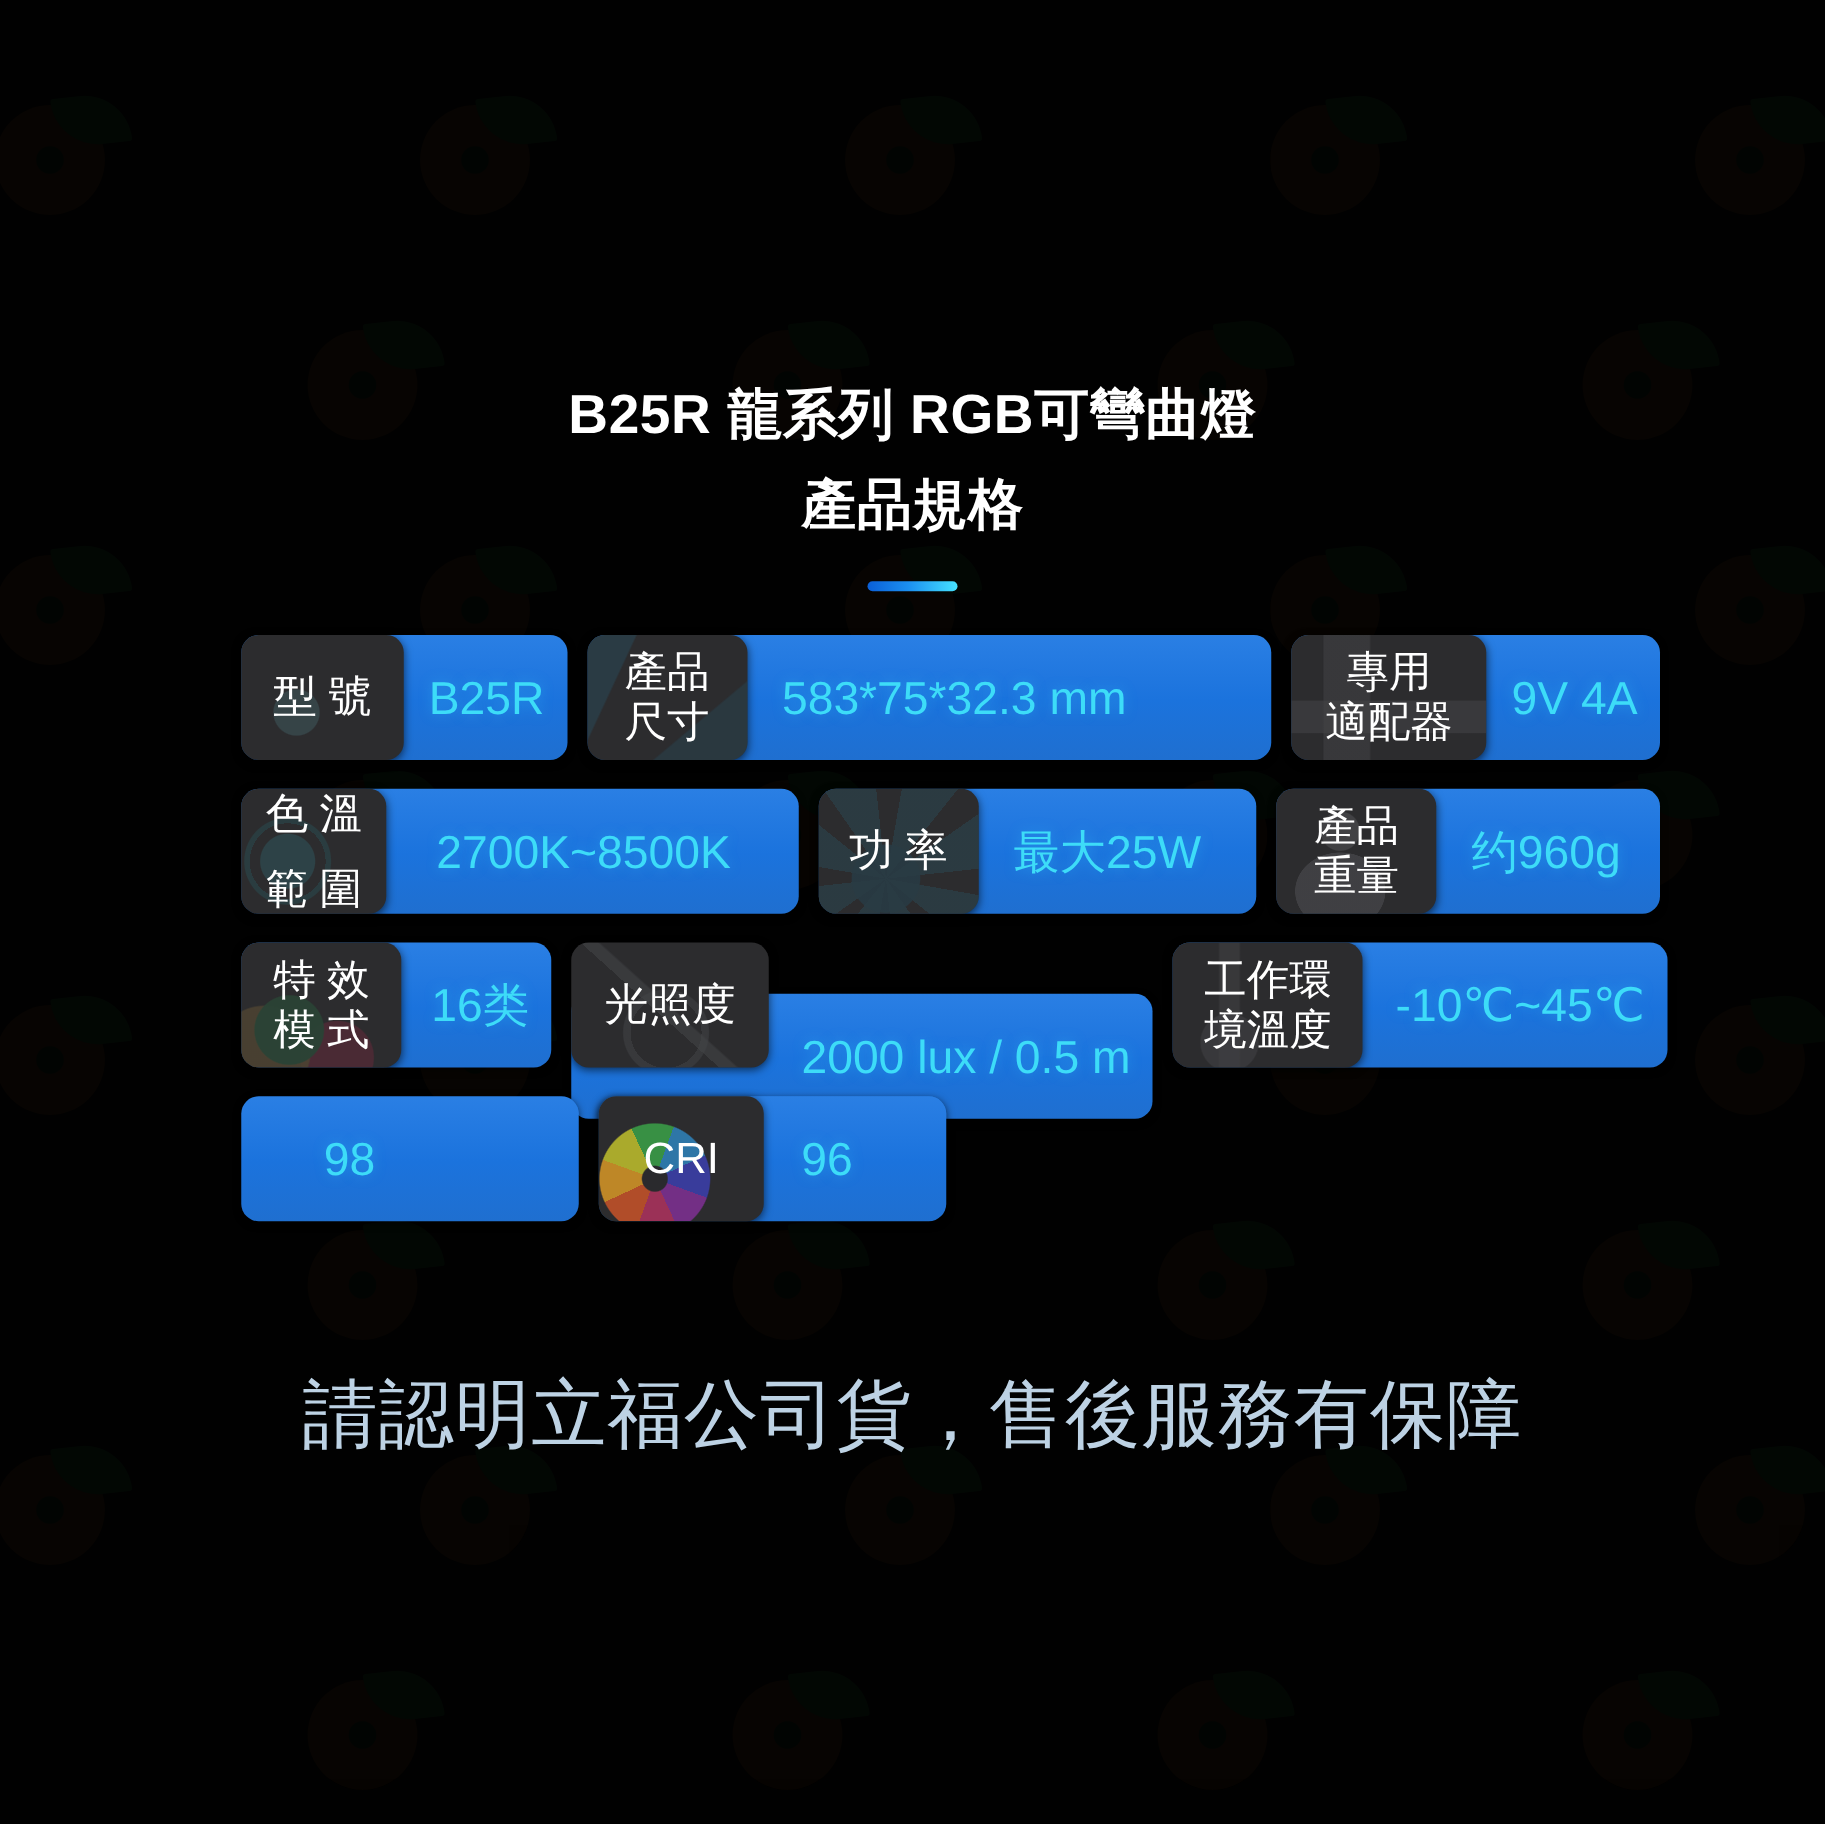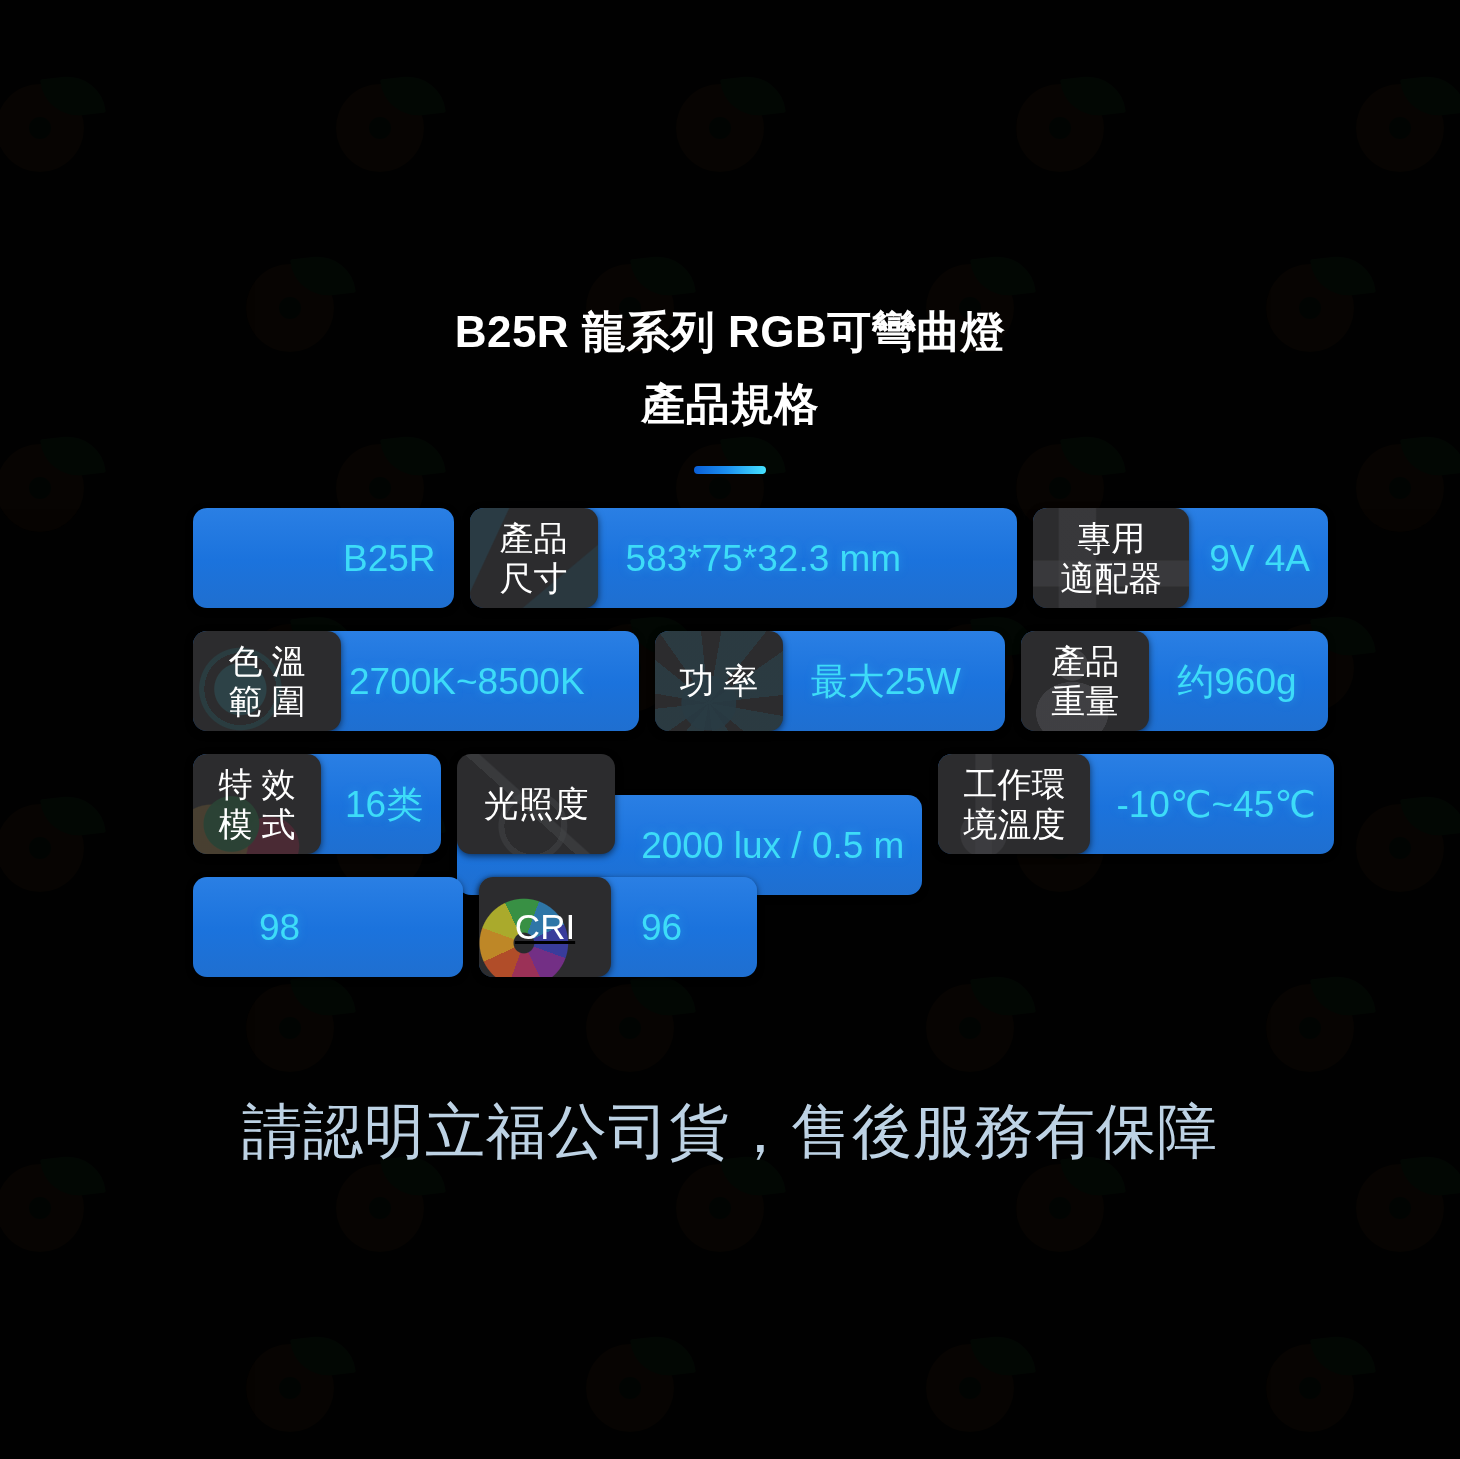--- a/index.html
+++ b/index.html
@@ -497,20 +497,24 @@
   <div class="divider-wrap">
     <span class="divider"></span>
   </div>
 
   <div class="spec-grid" id="spec-grid">
       <div class="spec-row">
         <div class="spec-item" style="width: 292px;">
           <div class="value-pane" style="width: 100%; padding-left: 150px; padding-right: 18px;">
             <span class="value-text">B25R</span>
           </div>
+          <div class="label-chip single" style="width: 130px;">
+            <div class="chip-bg bg-lamp"></div>
+            <div class="chip-text spaced">型號</div>
+          </div>
         </div>
         <div class="spec-item" style="width: 666px;">
           <div class="value-pane" style="width: 100%; padding-left: 156px; padding-right: 18px;">
             <span class="value-text">583*75*32.3 mm</span>
           </div>
           <div class="label-chip" style="width: 128px;">
             <div class="chip-bg bg-box"></div>
             <div class="chip-text">產品</div>
             <div class="chip-text">尺寸</div>
           </div>
@@ -524,21 +528,21 @@
             <div class="chip-text">專用</div>
             <div class="chip-text">適配器</div>
           </div>
         </div>
       </div>
       <div class="spec-row">
         <div class="spec-item" style="width: 468px;">
           <div class="value-pane" style="width: 100%; padding-left: 156px; padding-right: 18px;">
             <span class="value-text">2700K~8500K</span>
           </div>
-          <div class="label-chip" style="width: 148px;">
+          <div class="label-chip" style="width: 116px; justify-content: space-between;">
             <div class="chip-bg bg-bulb"></div>
             <div class="chip-text spaced">色溫</div>
             <div class="chip-text spaced">範圍</div>
           </div>
         </div>
         <div class="spec-item" style="width: 368px;">
           <div class="value-pane" style="width: 100%; padding-left: 156px; padding-right: 20px;">
             <span class="value-text">最大25W</span>
           </div>
           <div class="label-chip single" style="width: 128px;">
@@ -591,21 +595,21 @@
       <div class="spec-row">
         <div class="spec-item" style="width: 270px;">
           <div class="value-pane" style="width: 100%; padding-left: 66px; padding-right: 18px;">
             <span class="value-text">98</span>
           </div>
         </div>
         <div class="spec-item" style="width: 278px;">
           <div class="value-pane" style="width: 100%; padding-left: 162px; padding-right: 18px;">
             <span class="value-text">96</span>
           </div>
-          <div class="label-chip single" style="width: 132px; text-decoration: underline;">
+          <div class="label-chip single" style="width: 132px;">
             <div class="chip-bg bg-wheel"></div>
             <div class="chip-text">CRI</div>
           </div>
         </div>
       </div>
     </div>
 
   <div class="footer">
     <div class="footer-text">請認明立福公司貨，售後服務有保障</div>
   </div>

